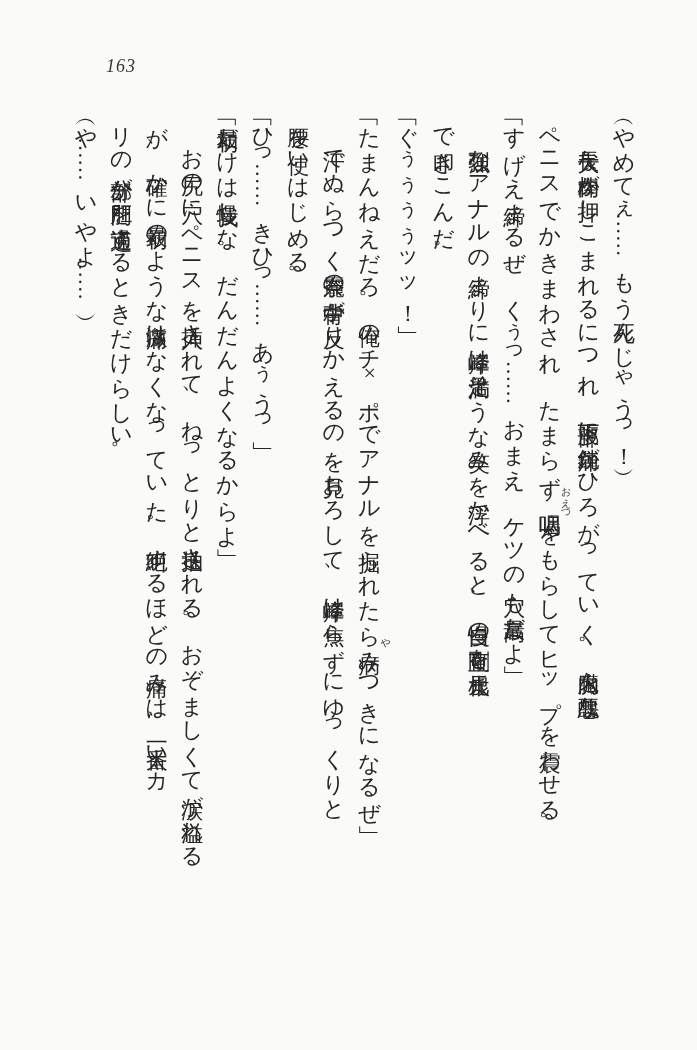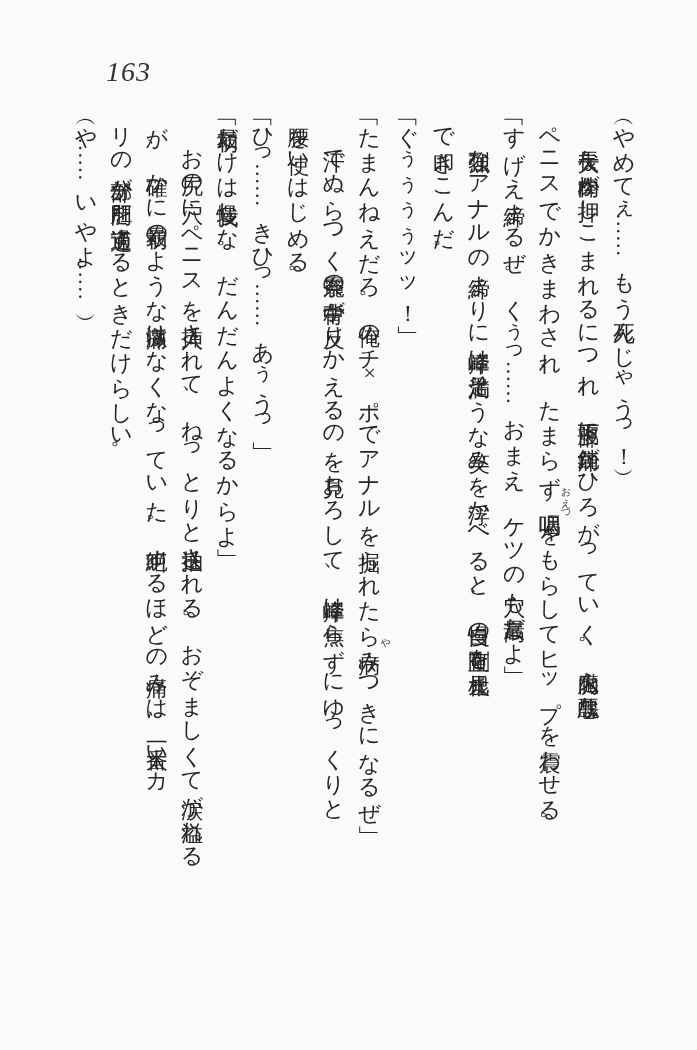--- a/index.html
+++ b/index.html
@@ -16,21 +16,21 @@
     position: relative;
     width: 697px;
     height: 1050px;
     overflow: hidden;
     background: #fafaf8;
   }
   .page-number {
     position: absolute;
     left: 106px;
     top: 56px;
-    font-size: 28px;
+    font-size: 18px;
     font-style: italic;
     color: #333333;
     letter-spacing: 1px;
   }
   .page-text {
     position: absolute;
     top: 112px;
     right: 55px;
     height: 852px;
     writing-mode: vertical-rl;

